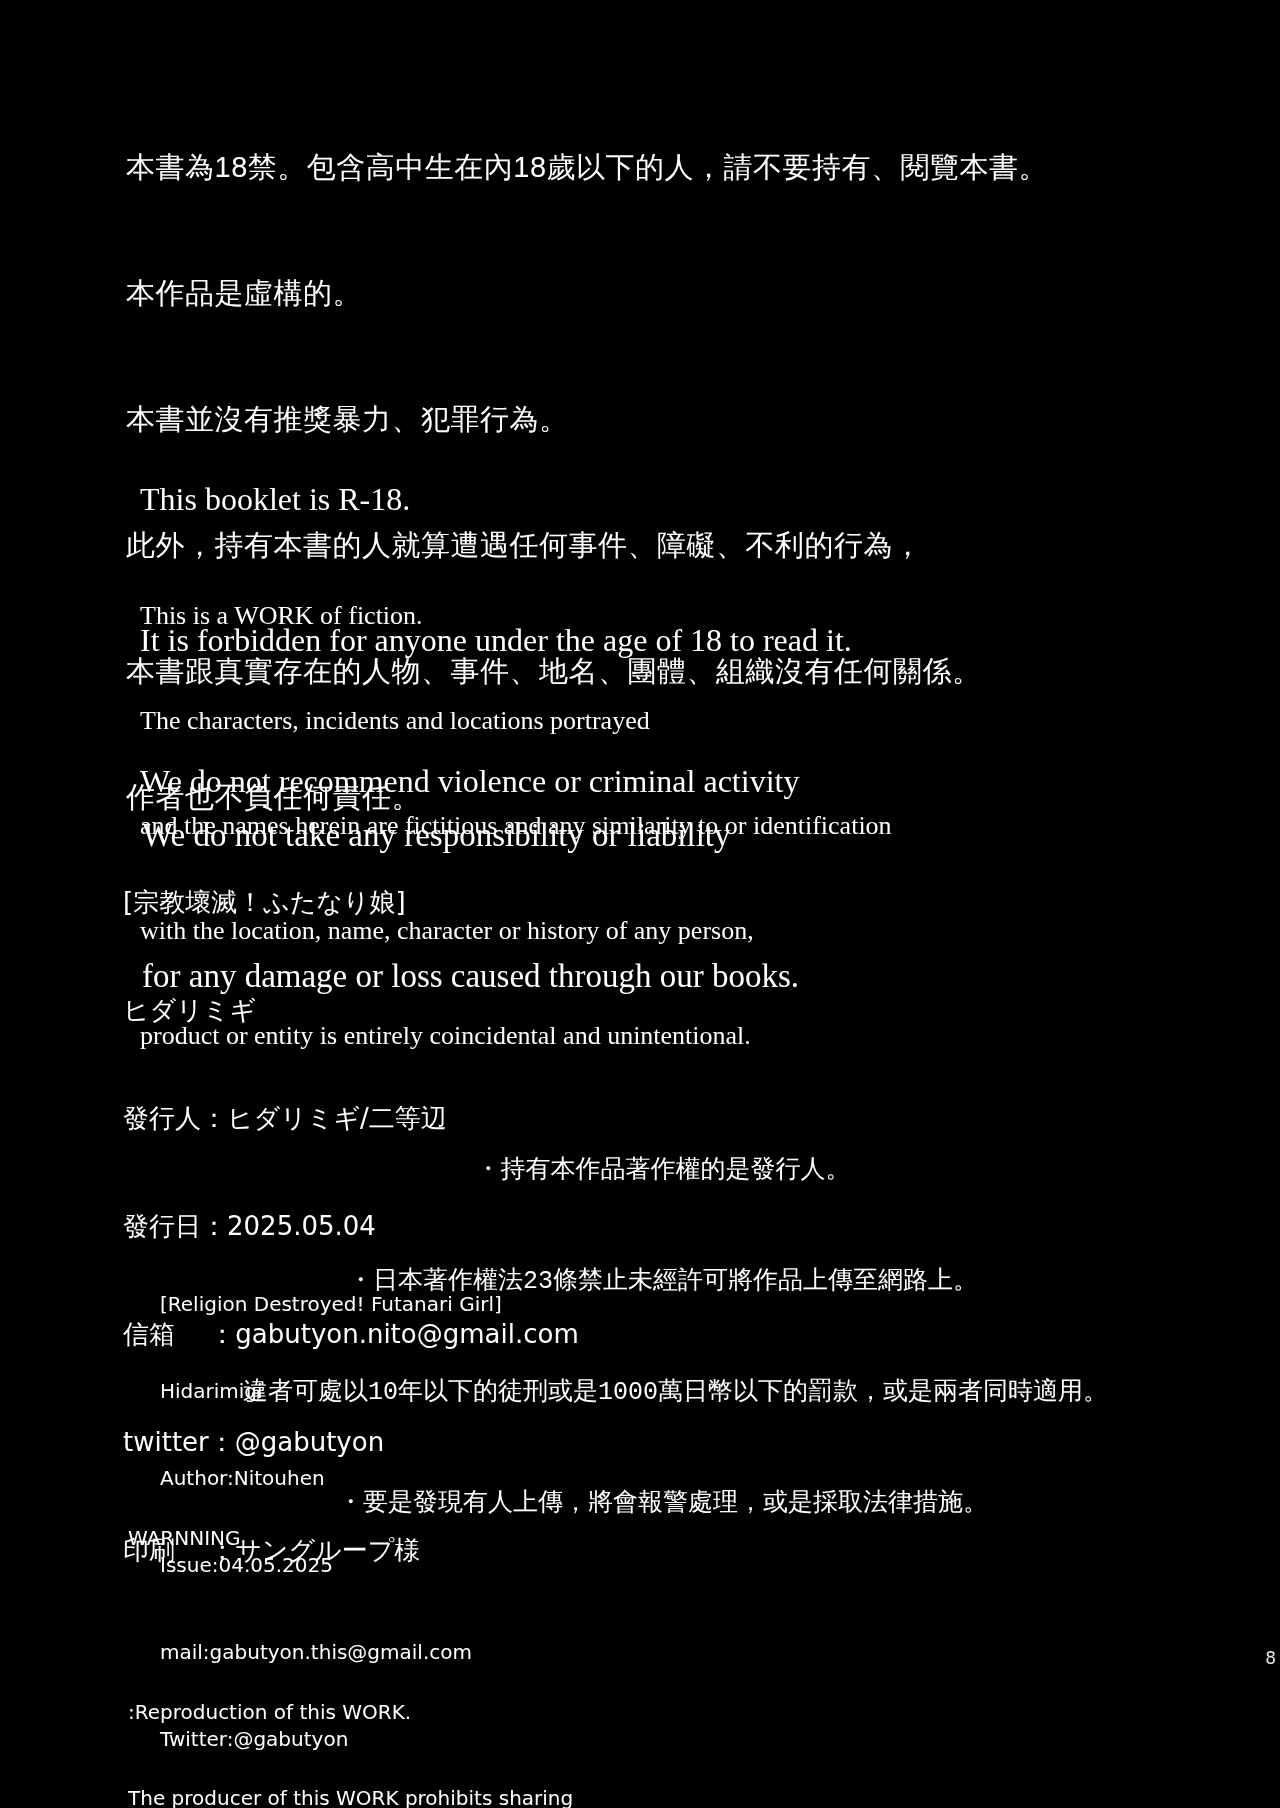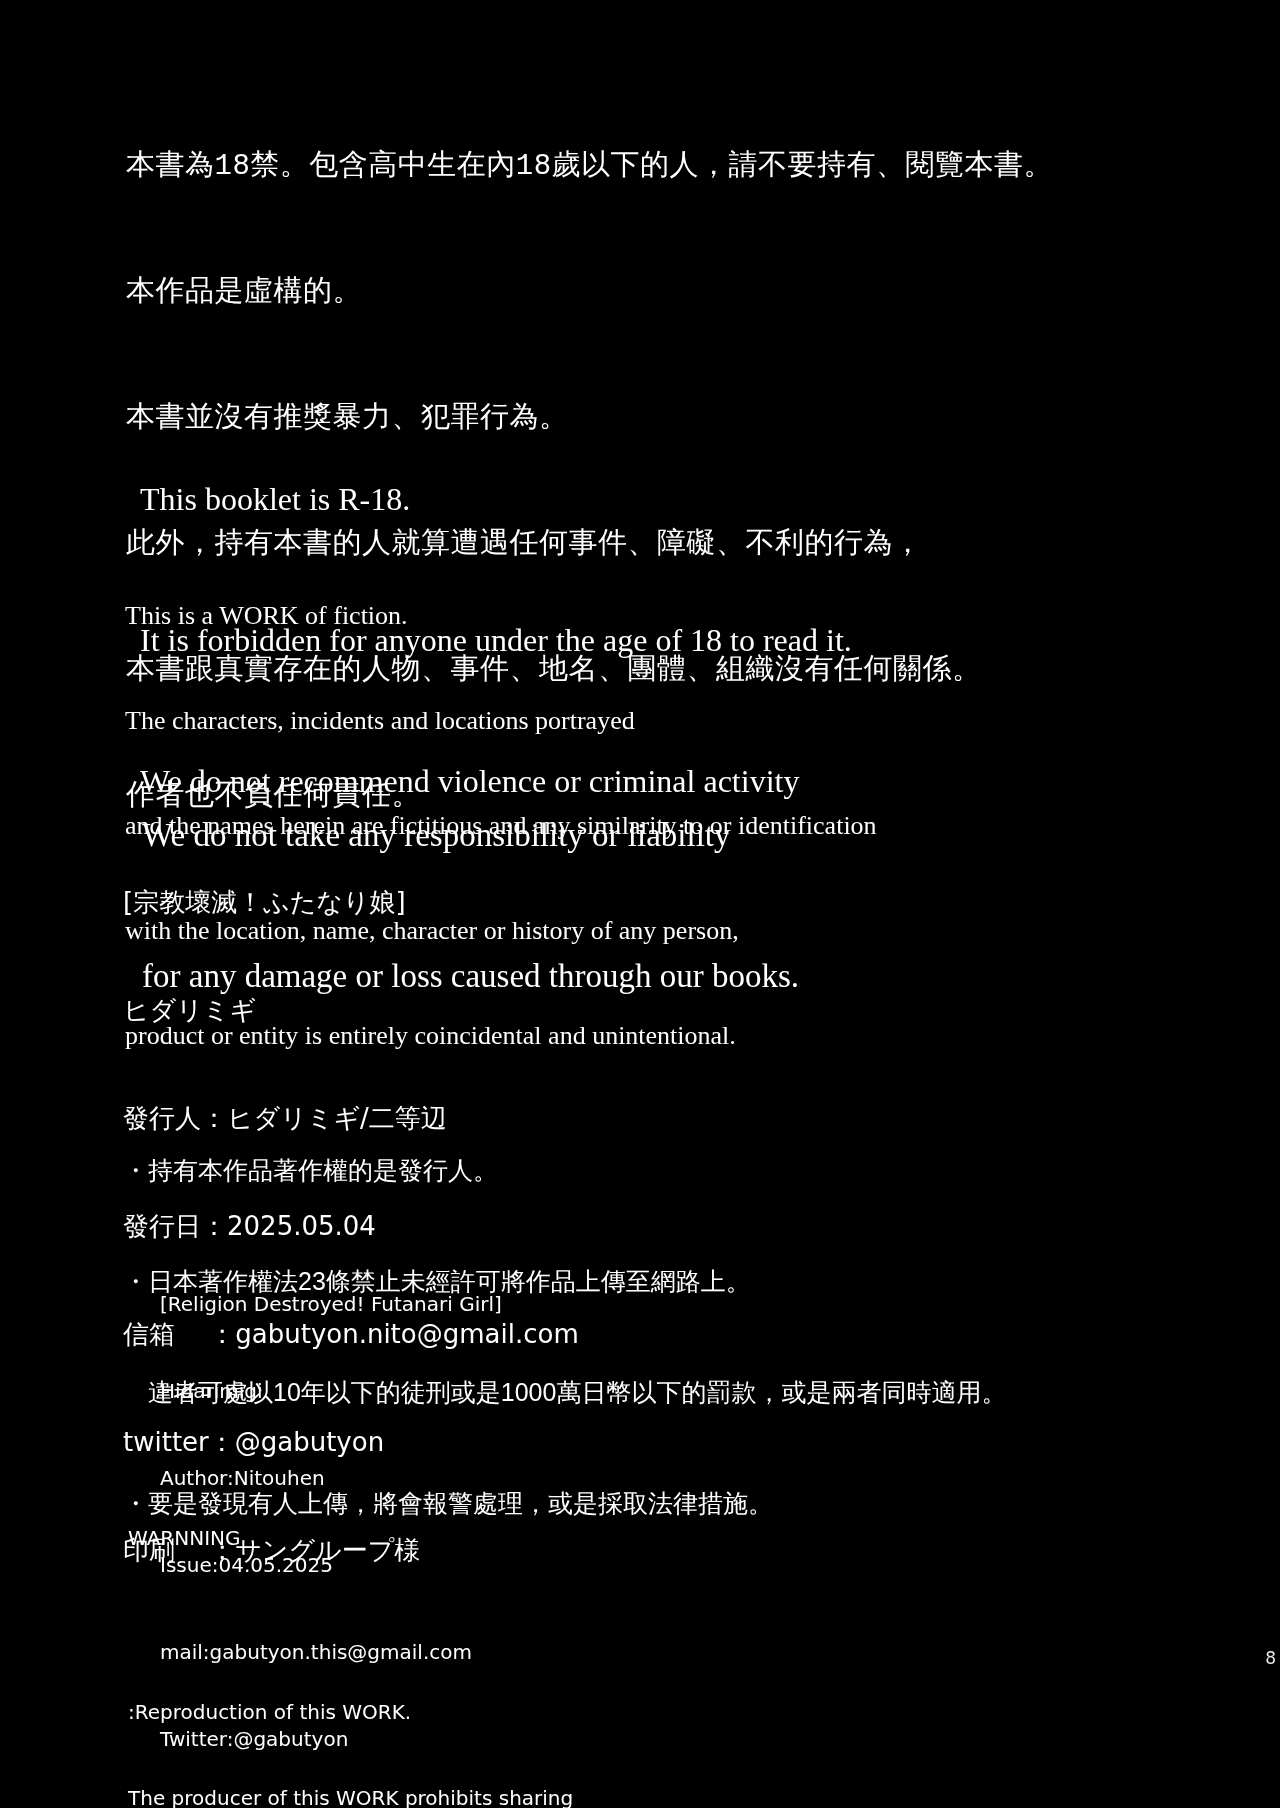--- a/index.html
+++ b/index.html
@@ -23,21 +23,21 @@
     height: 1808px;
     background: #000000;
   }
 
   
   .cn-warning {
     position: absolute;
     left: 126px;
     top: 62px;
     width: 1060px;
-    font-family: Liberation Mono, monospace;
+    font-family: Liberation Sans, sans-serif;
     font-size: 29px;
     line-height: 42px;
     letter-spacing: 0.5px;
     color: #ffffff;
     white-space: pre;
   }
   .cn-warning div { height: 42px; }
 
   
   .en-big {
@@ -48,21 +48,21 @@
     font-family: "Liberation Serif", "DejaVu Serif", serif;
     font-size: 32px;
     line-height: 47px;
     color: #ffffff;
     white-space: pre;
   }
   .en-big div { height: 47px; }
 
   .en-mid {
     position: absolute;
-    left: 125px;
+    left: 140px;
     top: 528px;
     width: 1100px;
     font-family: "Liberation Serif", "DejaVu Serif", serif;
     font-size: 26px;
     line-height: 35px;
     color: #ffffff;
     white-space: pre;
   }
   .en-mid div { height: 35px; }
 
@@ -91,25 +91,26 @@
     color: #ffffff;
     white-space: pre;
   }
   .colophon div { height: 36px; }
 
   .cn-notes {
     position: absolute;
     left: 123px;
     top: 1078px;
     width: 1080px;
-    font-family: Liberation Sans, sans-serif;
+    font-family: Liberation Mono, monospace;
     font-size: 25px;
     line-height: 37px;
     color: #ffffff;
     white-space: pre;
+    text-align: center;
   }
   .cn-notes div { height: 37px; }
 
   
   .en-colophon {
     position: absolute;
     left: 128px;
     top: 1232px;
     width: 1000px;
     font-family: "DejaVu Sans", sans-serif;

